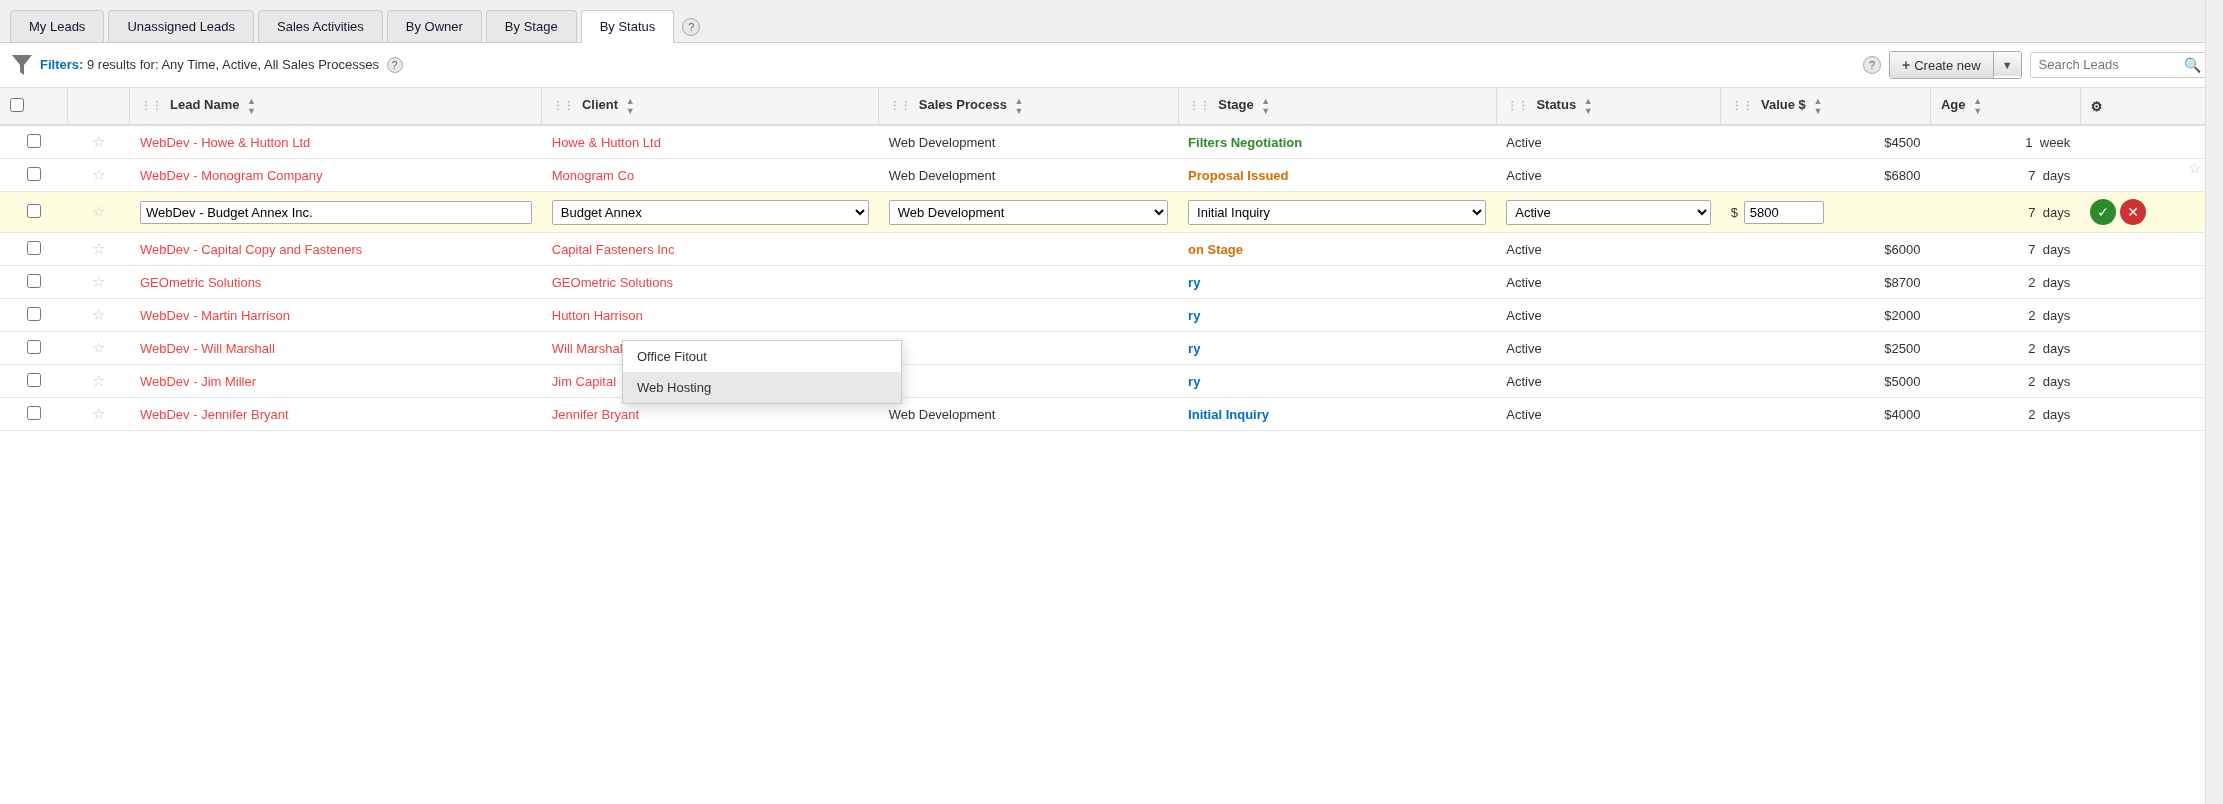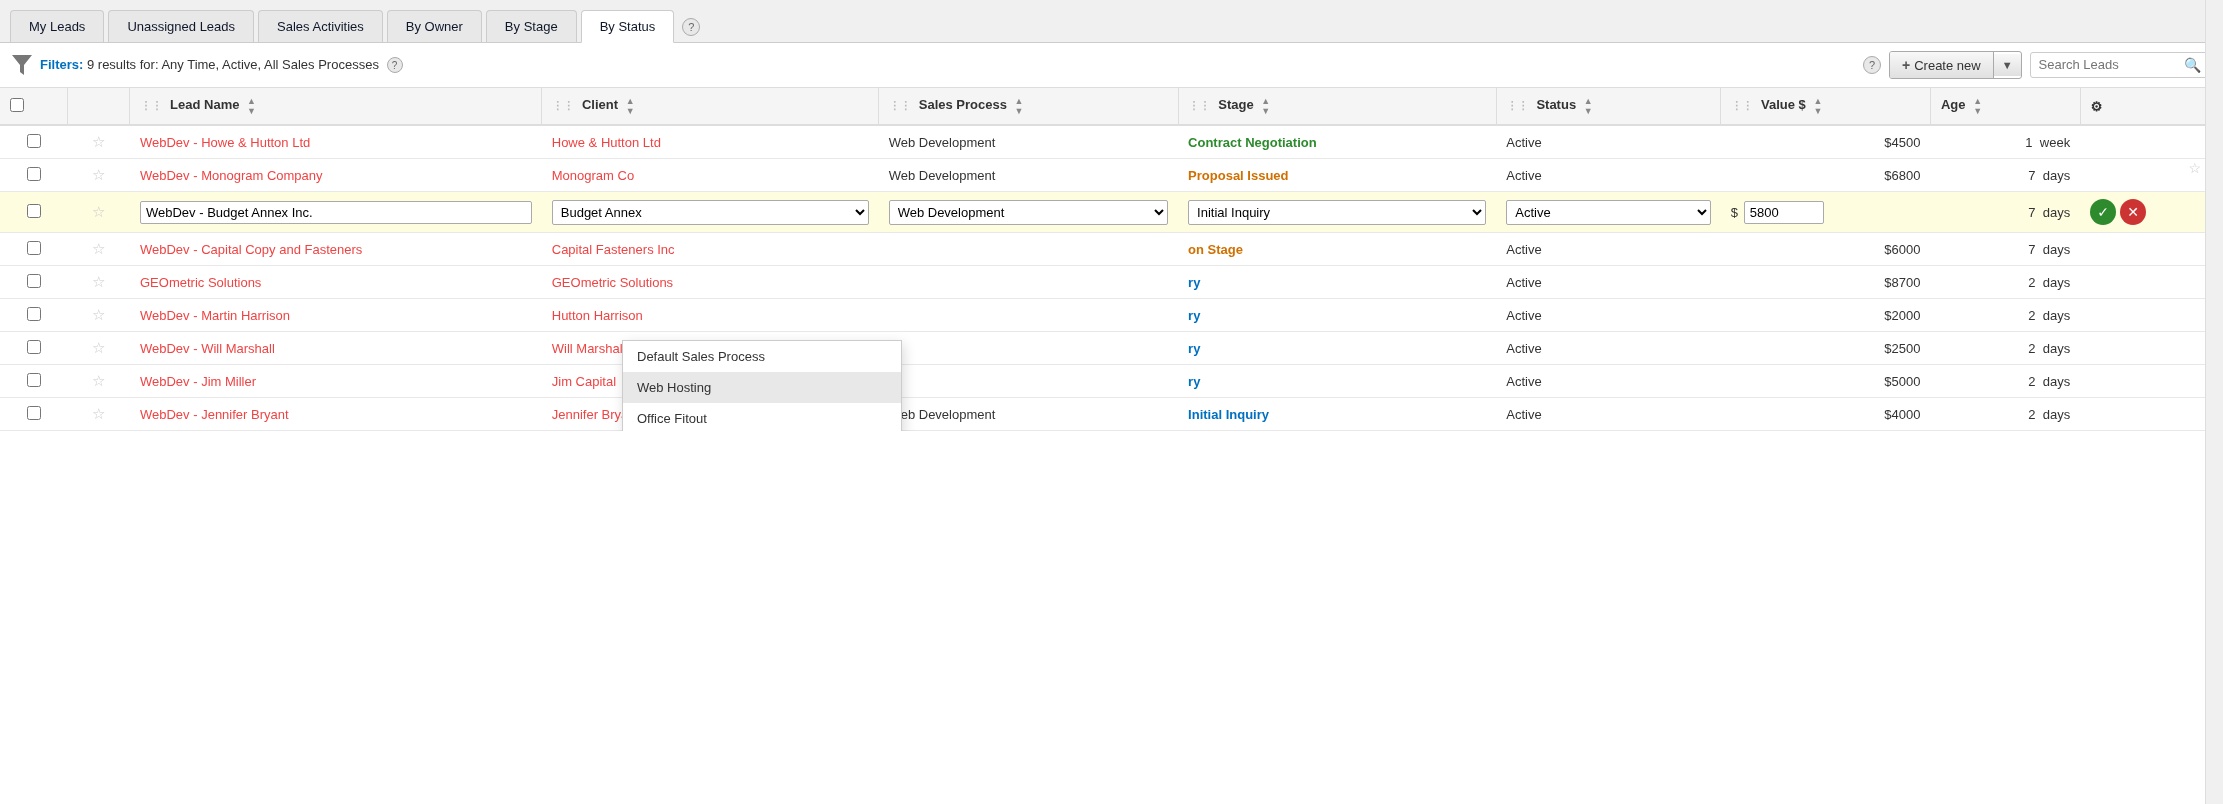--- a/index.html
+++ b/index.html
@@ -423,21 +423,21 @@
         </tr>
       </thead>
       <tbody>
 
         <tr>
           <td class="checkbox-cell"><input type="checkbox" style=""></td>
           <td class="star-cell">☆</td>
           <td><a class="lead-link">WebDev - Howe &amp; Hutton Ltd</a></td>
           <td><a class="lead-link">Howe &amp; Hutton Ltd</a></td>
           <td>Web Development</td>
-          <td><a class="stage-link-green">Contract Negotiation</a></td>
+          <td><a class="stage-link-green">Filters Negotiation</a></td>
           <td>Active</td>
           <td class="value-cell">$4500</td>
           <td class="age-cell">1&nbsp;&nbsp;week</td>
           <td></td>
         </tr>
 
         <tr>
           <td class="checkbox-cell"><input type="checkbox" style=""></td>
           <td class="star-cell">☆</td>
           <td><a class="lead-link">WebDev - Monogram Company</a></td>
@@ -564,23 +564,22 @@
           <td><a class="stage-link-blue">Initial Inquiry</a></td>
           <td>Active</td>
           <td class="value-cell">$4000</td>
           <td class="age-cell">2&nbsp;&nbsp;days</td>
           <td></td>
         </tr>
       </tbody>
     </table>
 
     <div class="dropdown-overlay" style="top: 252px; left: 622px; width: 280px;">
-      <div class="dropdown-item">Default Sales Process</div>
+      <div class="dropdown-item">Office Fitout</div>
       <div class="dropdown-item highlighted">Web Hosting</div>
-      <div class="dropdown-item">Office Fitout</div>
 
     </div>
 
   </div>
 
   <div class="right-edge"></div>
   <div class="right-edge-star">☆</div>
 
 </div>
 

